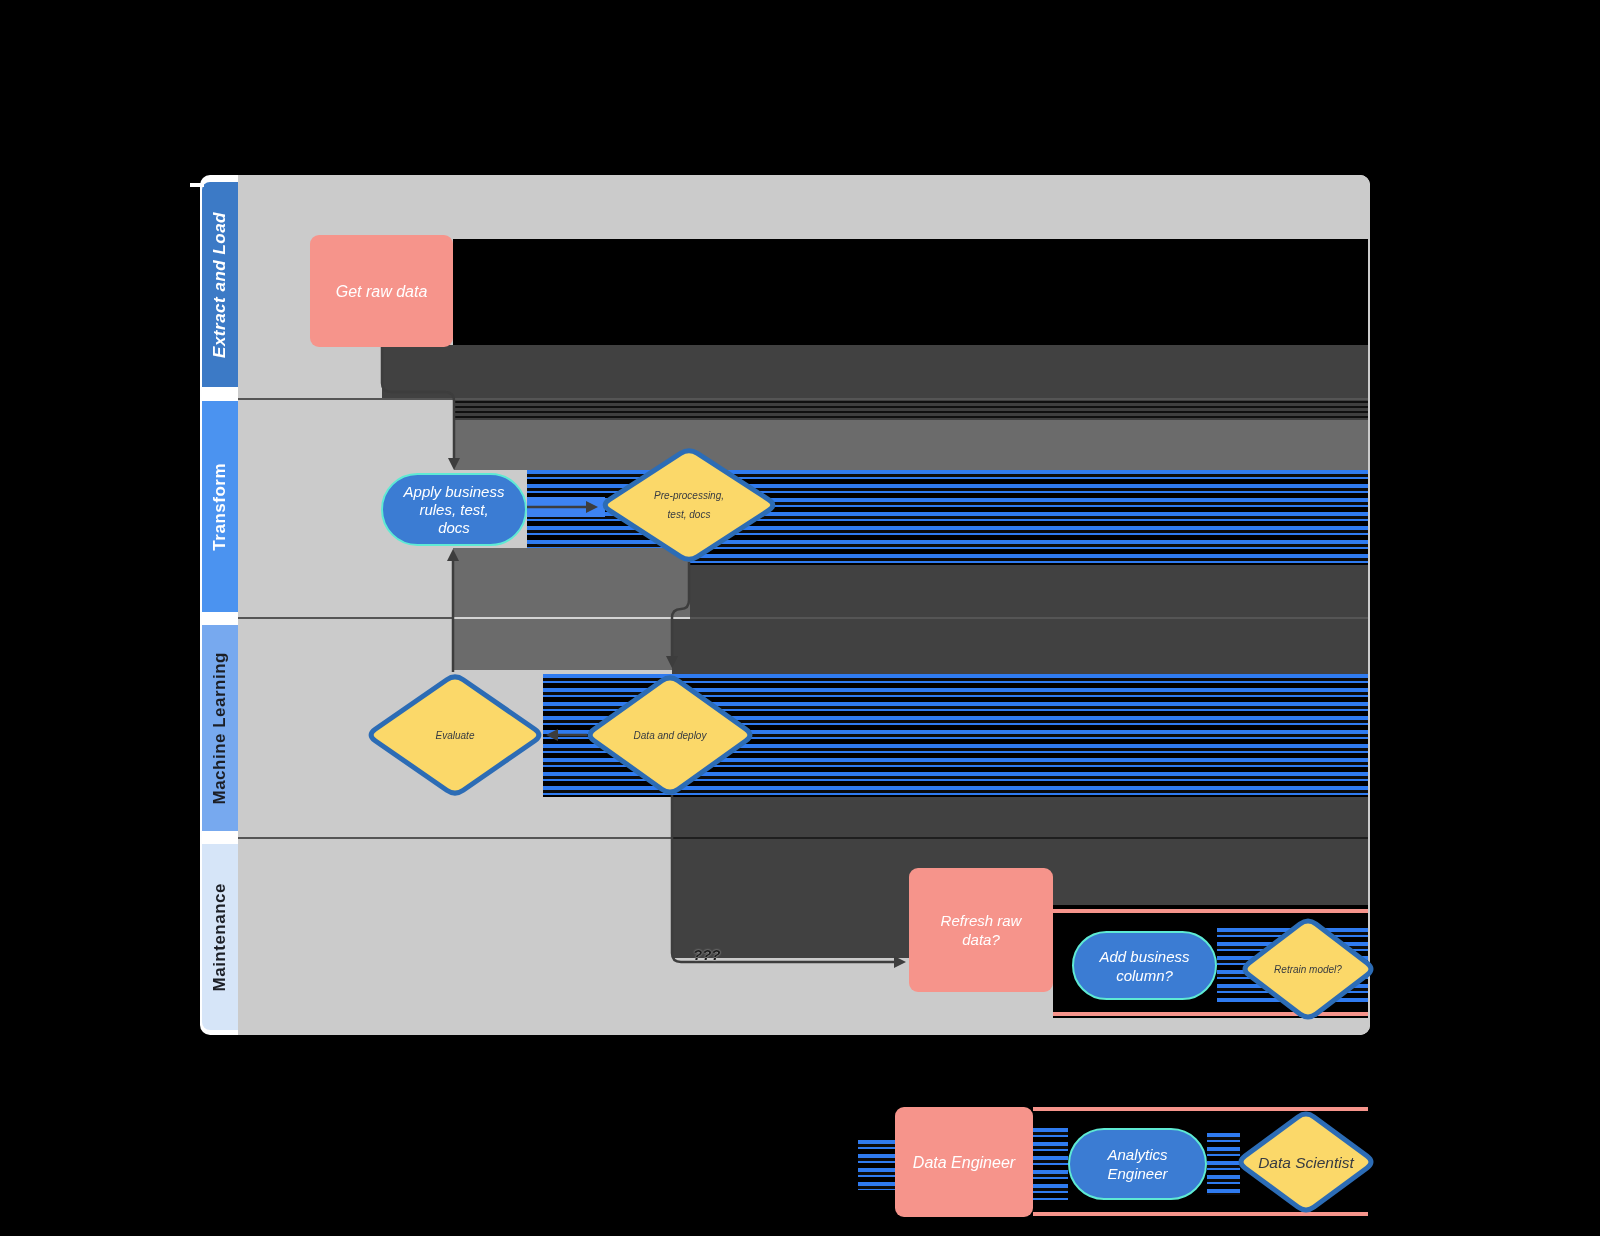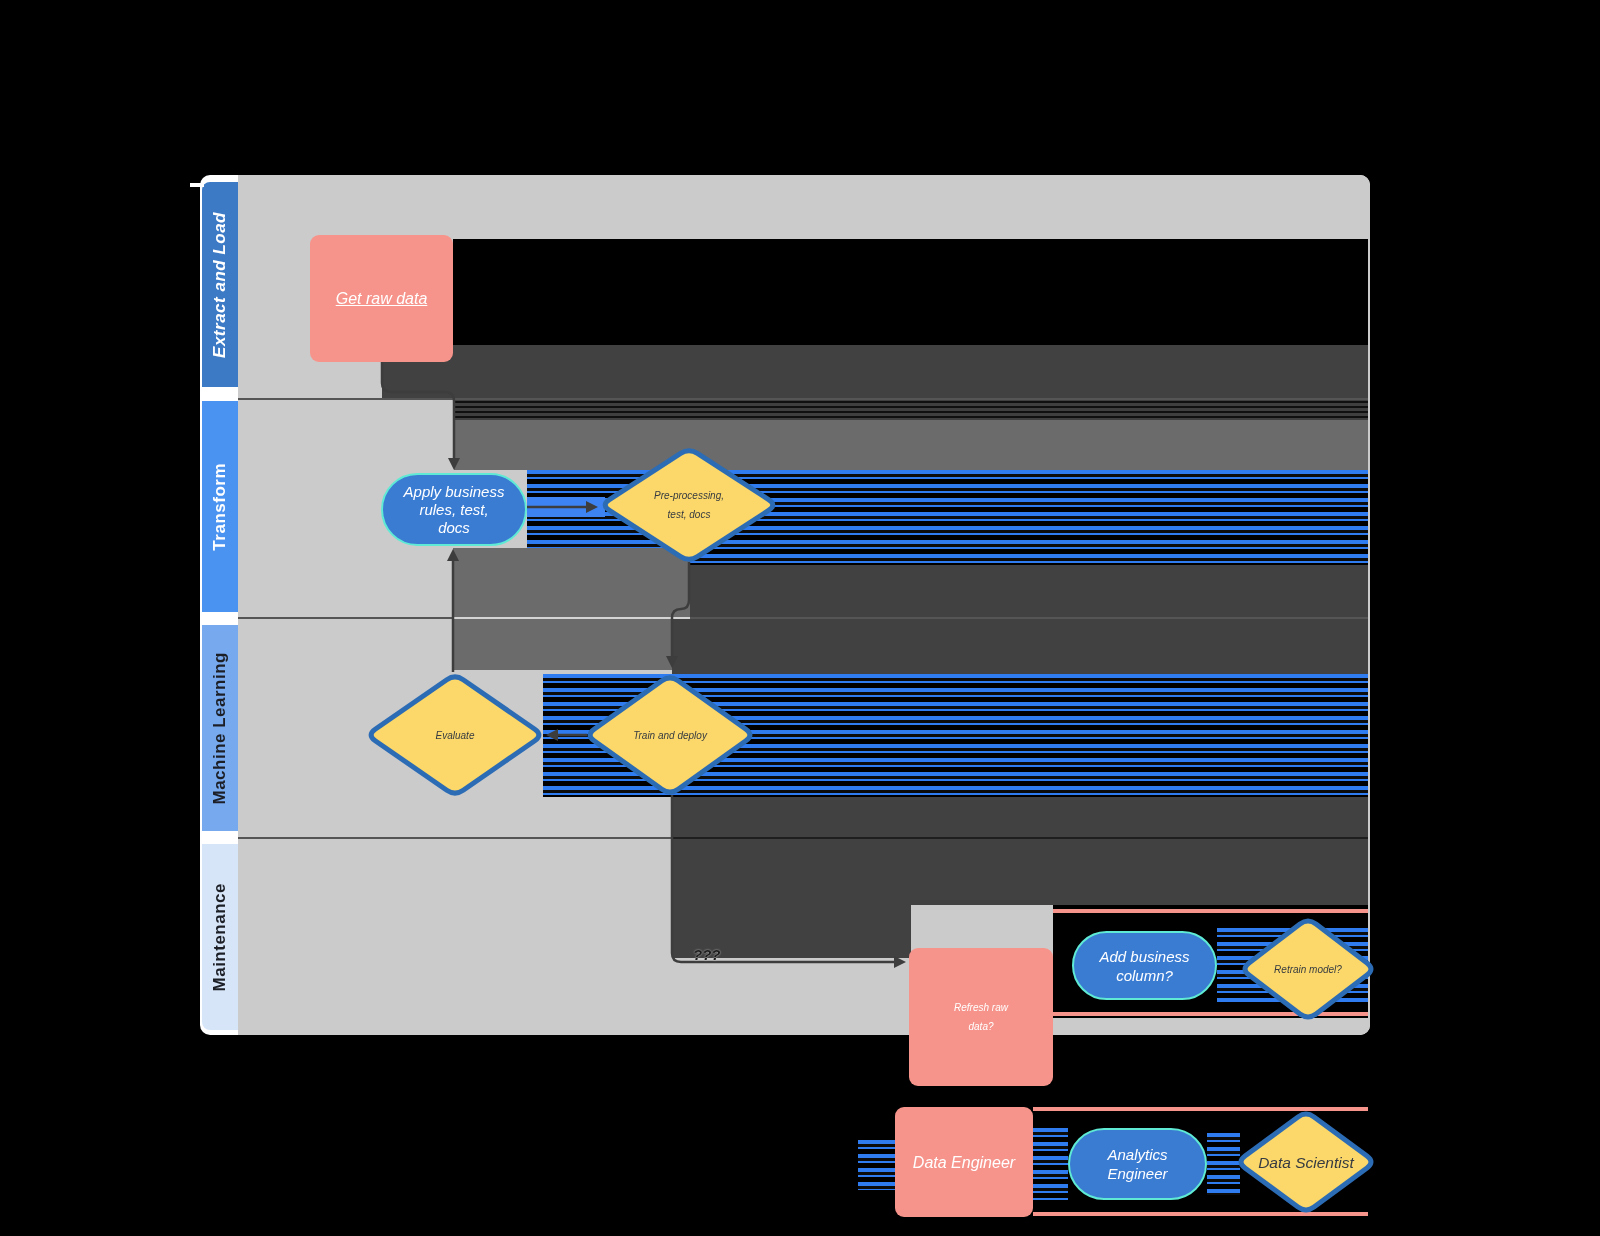--- a/index.html
+++ b/index.html
@@ -92,41 +92,41 @@
   <path class="head" d="M894,956 L894,968 L906,962 Z"></path>
   <g id="diamond-group">
       <path d="M609.4,510.4 Q601,505 609.4,499.6 L680.6,453.4 Q689,448 697.4,453.4 L768.6,499.6 Q777,505 768.6,510.4 L697.4,556.6 Q689,562 680.6,556.6 Z" fill="#fbd869" stroke="#2c6cb5" stroke-width="5" stroke-linejoin="round"></path>
       <path d="M375.2,740.7 Q367,735 375.2,729.3 L446.8,679.7 Q455,674 463.2,679.7 L534.8,729.3 Q543,735 534.8,740.7 L463.2,790.3 Q455,796 446.8,790.3 Z" fill="#fbd869" stroke="#2c6cb5" stroke-width="5" stroke-linejoin="round"></path>
       <path d="M594.1,740.8 Q586,735 594.1,729.2 L661.9,680.8 Q670,675 678.1,680.8 L745.9,729.2 Q754,735 745.9,740.8 L678.1,789.2 Q670,795 661.9,789.2 Z" fill="#fbd869" stroke="#2c6cb5" stroke-width="5" stroke-linejoin="round"></path>
       <path d="M1249.0,975.1 Q1241,969 1249.0,962.9 L1300.0,924.1 Q1308,918 1316.0,924.1 L1367.0,962.9 Q1375,969 1367.0,975.1 L1316.0,1013.9 Q1308,1020 1300.0,1013.9 Z" fill="#fbd869" stroke="#2c6cb5" stroke-width="5" stroke-linejoin="round"></path>
       <path d="M1245.0,1167.9 Q1237,1162 1245.0,1156.1 L1298.0,1116.9 Q1306,1111 1314.0,1116.9 L1367.0,1156.1 Q1375,1162 1367.0,1167.9 L1314.0,1207.1 Q1306,1213 1298.0,1207.1 Z" fill="#fbd869" stroke="#2c6cb5" stroke-width="5" stroke-linejoin="round"></path>
     </g>
 </svg>
 
-<div class="abs node node-rect" style="left:310px;top:235px;width:143px;height:127px;text-decoration:underline;">
+<div class="abs node node-rect" style="left:310px;top:235px;width:143px;height:112px;">
   <span>Get raw data</span>
 </div>
 <div class="abs node node-stadium" style="left:381px;top:473px;width:146px;height:73px;line-height:18px;">
   <span>Apply business
 rules, test,
 docs</span>
 </div>
-<div class="abs node node-rect" style="left:909px;top:948px;width:144px;height:138px;font-size:10px;">
+<div class="abs node node-rect" style="left:909px;top:868px;width:144px;height:124px;font-size:15px;">
   <span>Refresh raw
 data?</span>
 </div>
 <div class="abs node node-stadium" style="left:1072px;top:931px;width:145px;height:69px;">
   <span>Add business
 column?</span>
 </div>
 
 <div class="abs diamond-label" style="left:609px;top:476px;width:160px;height:58px;">Pre-processing,
 test, docs</div>
 <div class="abs diamond-label" style="left:385px;top:722px;width:140px;height:26px;text-align:right;">Evaluate</div>
-<div class="abs diamond-label" style="left:595px;top:722px;width:150px;height:26px;white-space:nowrap;">Train and deploy</div>
+<div class="abs diamond-label" style="left:595px;top:722px;width:150px;height:26px;white-space:nowrap;">Data and deploy</div>
 <div class="abs diamond-label" style="left:1248px;top:956px;width:120px;height:26px;white-space:nowrap;">Retrain model?</div>
 
 <div class="abs" id="edge-label-unknown" style="left:693px;top:946px;">???</div>
 
 <div class="abs blk-salmon-line" style="left:1033px;top:1107px;width:335px;height:4px;"></div>
 <div class="abs blk-salmon-line" style="left:1033px;top:1212px;width:335px;height:4px;"></div>
 <div class="abs blk-stripes-blue" style="left:1033px;top:1128px;width:35px;height:72px;"></div>
 <div class="abs blk-stripes-blue" style="left:1207px;top:1133px;width:33px;height:62px;"></div>
 <div class="abs blk-stripes-blue" style="left:858px;top:1140px;width:37px;height:50px;"></div>
 

